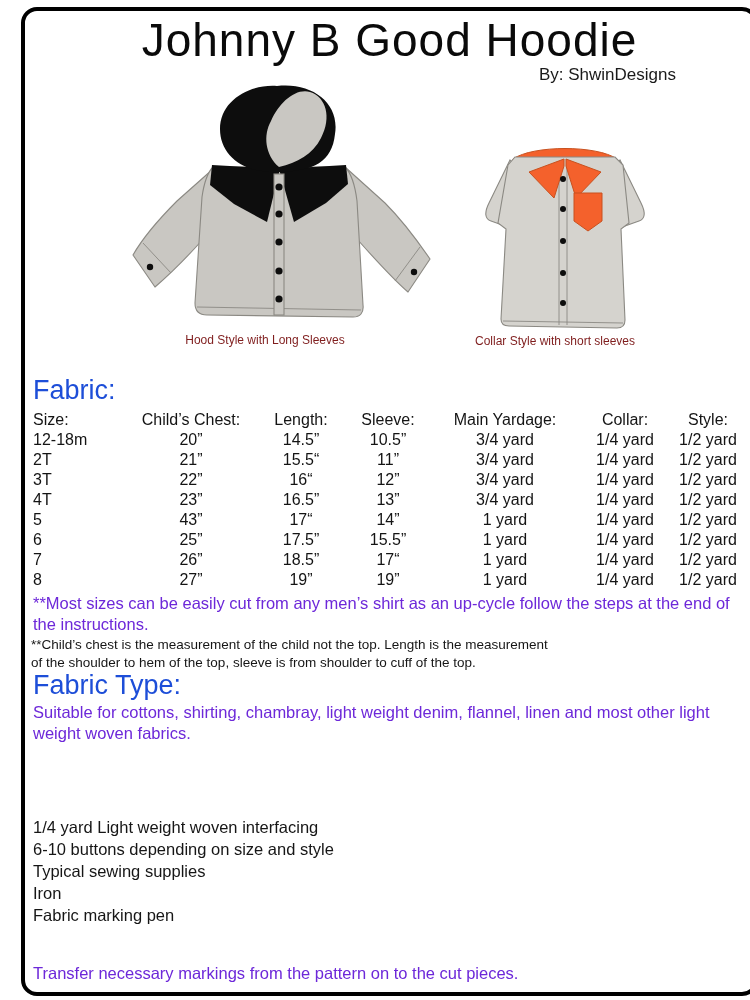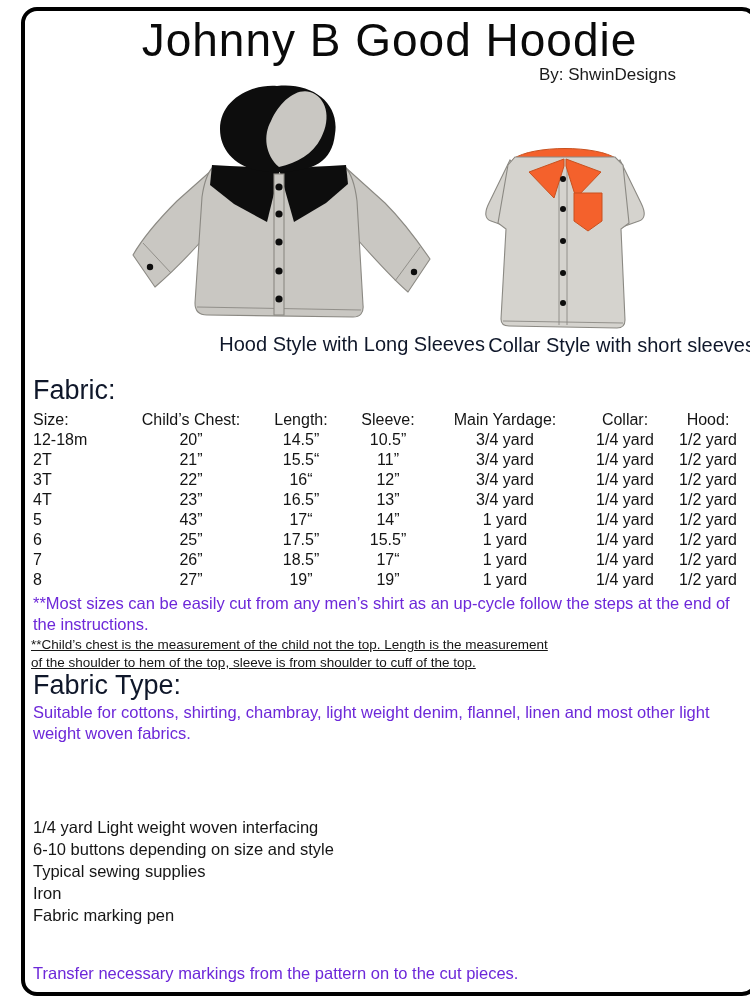--- a/index.html
+++ b/index.html
@@ -1,31 +1,31 @@
 <!DOCTYPE html>
 <html style="--garment-gray: #c9c7c2; --shirt-gray: #d5d3ce; --accent-orange: #f4612c; --hood-black: #0d0d0d; --outline: #8b8983;"><head>
 <meta charset="utf-8">
 <style>
   html,body{margin:0;padding:0;background:#ffffff;}
   body{width:750px;height:1000px;position:relative;font-family:"Liberation Sans",sans-serif;color:#111;overflow:hidden;}
   .page{position:absolute;left:8px;top:7px;width:729px;height:981px;border:4px solid #000;border-radius:16px;background:#fff;margin-left:13px;}
   .abs{position:absolute;}
   .title{left:0;top:2px;width:100%;text-align:center;font-size:46px;letter-spacing:1px;font-weight:400;color:#0a0a0a;white-space:nowrap;}
   .byline{top:54px;right:78px;font-size:17px;color:#1a1a1a;text-align:right;}
-  .caption{font-size:20px;color:#0f172a;text-align:right;white-space:nowrap;}
+  .caption{font-size:12px;color:#7f1d1d;text-align:center;white-space:nowrap;}
   .cap1{left:20px;top:322px;width:440px;}
   .cap2{left:330px;top:323px;width:400px;}
-  .h2{font-size:27px;font-weight:400;color:#0f172a;line-height:1.12;white-space:nowrap;}
+  .h2{font-size:27px;font-weight:400;color:#1d4ed8;line-height:1.12;white-space:nowrap;}
   .fabric-heading{left:8px;top:364px;}
   .ft-heading{left:8px;top:659px;}
   .on-heading{left:8px;top:772px;}
   .gs-heading{left:8px;top:920px;}
   .body-text{font-size:16.5px;line-height:1.27;color:#6d28d9;}
   .note1{left:8px;top:582px;width:716px;}
-  .note2{left:6px;top:625px;width:700px;font-size:13.5px;line-height:1.3;color:#161616;text-decoration:underline;}
+  .note2{left:6px;top:625px;width:700px;font-size:13.5px;line-height:1.3;color:#161616;}
   .note2 div{white-space:nowrap;}
   .ft-body{left:8px;top:691px;width:718px;}
   .on-list{left:8px;top:805px;width:716px;}
   .on-list div{line-height:22px;font-size:16.5px;color:#161616;}
   .gs-body{left:8px;top:952px;width:716px;}
   table.fab{left:8px;top:399px;width:712px;border-collapse:collapse;table-layout:fixed;position:absolute;}
   table.fab th,table.fab td{padding:0;font-weight:400;font-size:16px;line-height:20px;height:20px;text-align:center;color:#141414;white-space:nowrap;overflow:visible;}
   table.fab th:first-child,table.fab td:first-child{text-align:left;}
   .w0{width:92px}.w1{width:132px}.w2{width:88px}.w3{width:86px}.w4{width:148px}.w5{width:92px}.w6{width:74px}
   svg{display:block;}
@@ -111,21 +111,21 @@
         <col class="w6">
     </colgroup>
   <thead>
         <tr>
           <th>Size:</th>
           <th>Child’s Chest:</th>
           <th>Length:</th>
           <th>Sleeve:</th>
           <th>Main Yardage:</th>
           <th>Collar:</th>
-          <th>Hood:</th>
+          <th>Style:</th>
         </tr>
       </thead>
       <tbody>
         <tr>
           <td>12-18m</td>
           <td>20”</td>
           <td>14.5”</td>
           <td>10.5”</td>
           <td>3/4 yard</td>
           <td>1/4 yard</td>

